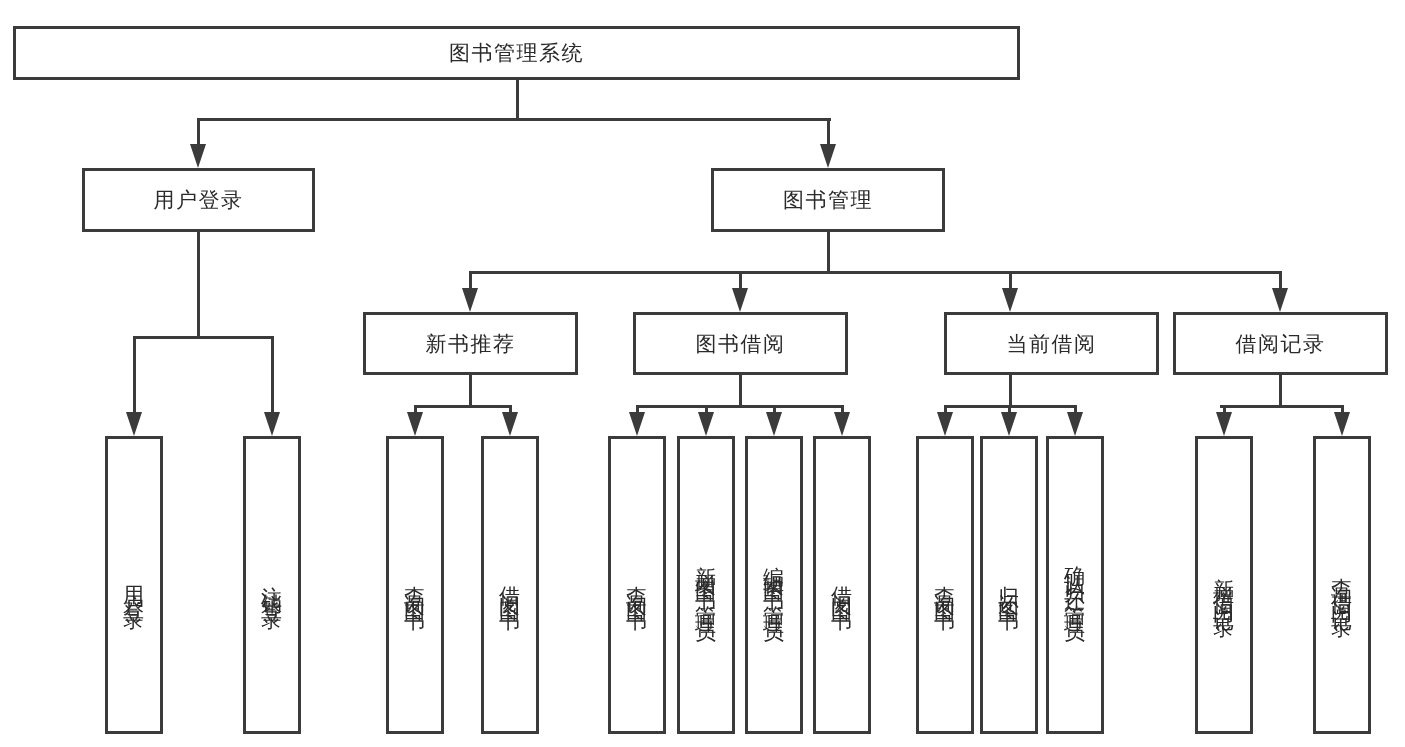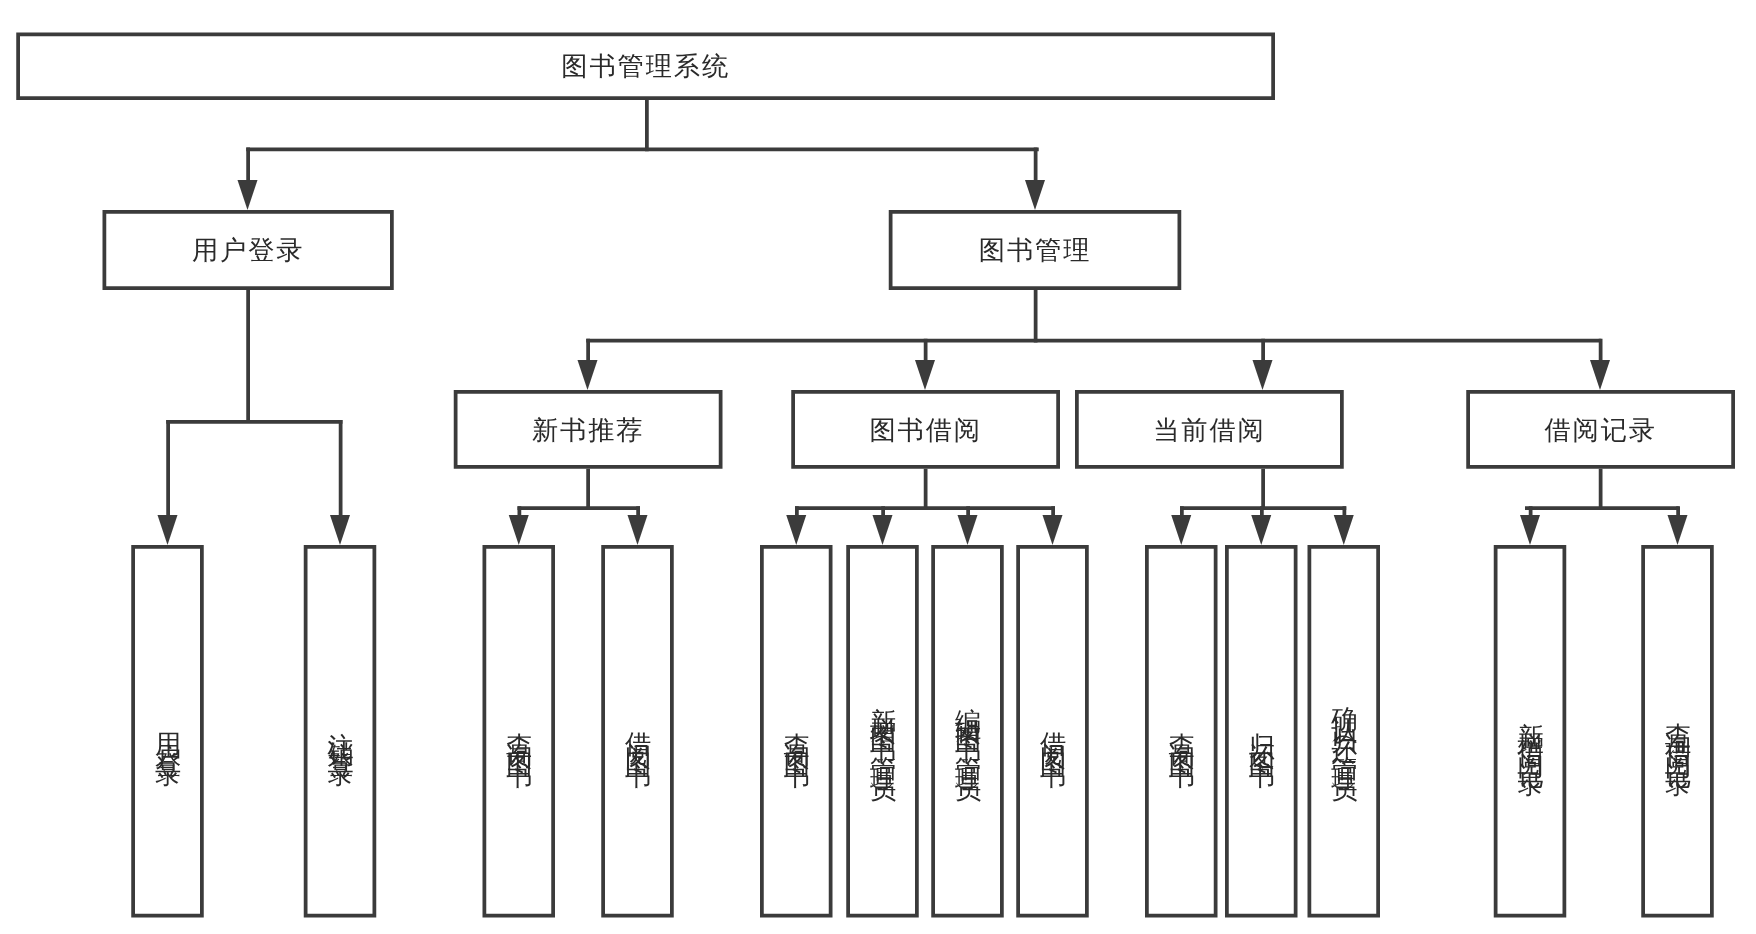--- a/index.html
+++ b/index.html
@@ -80,21 +80,21 @@
   <div class="box" style="left:363px;top:312px;width:215px;height:63px">
     <span class="hlabel">新书推荐</span>
   </div>
 
   <div class="box" style="left:711px;top:168px;width:234px;height:64px">
     <span class="hlabel">图书管理</span>
   </div>
   <div class="box" style="left:633px;top:312px;width:215px;height:63px">
     <span class="hlabel">图书借阅</span>
   </div>
-  <div class="box" style="left:860px;top:312px;width:215px;height:63px">
+  <div class="box" style="left:944px;top:312px;width:215px;height:63px">
     <span class="hlabel">当前借阅</span>
   </div>
   <div class="box" style="left:1173px;top:312px;width:215px;height:63px">
     <span class="hlabel">借阅记录</span>
   </div>
 
   <div class="box" style="left:105px;top:436px;width:58px;height:298px">
     <span class="vlabel">用户登录</span>
   </div>
   <div class="box" style="left:243px;top:436px;width:58px;height:298px">

